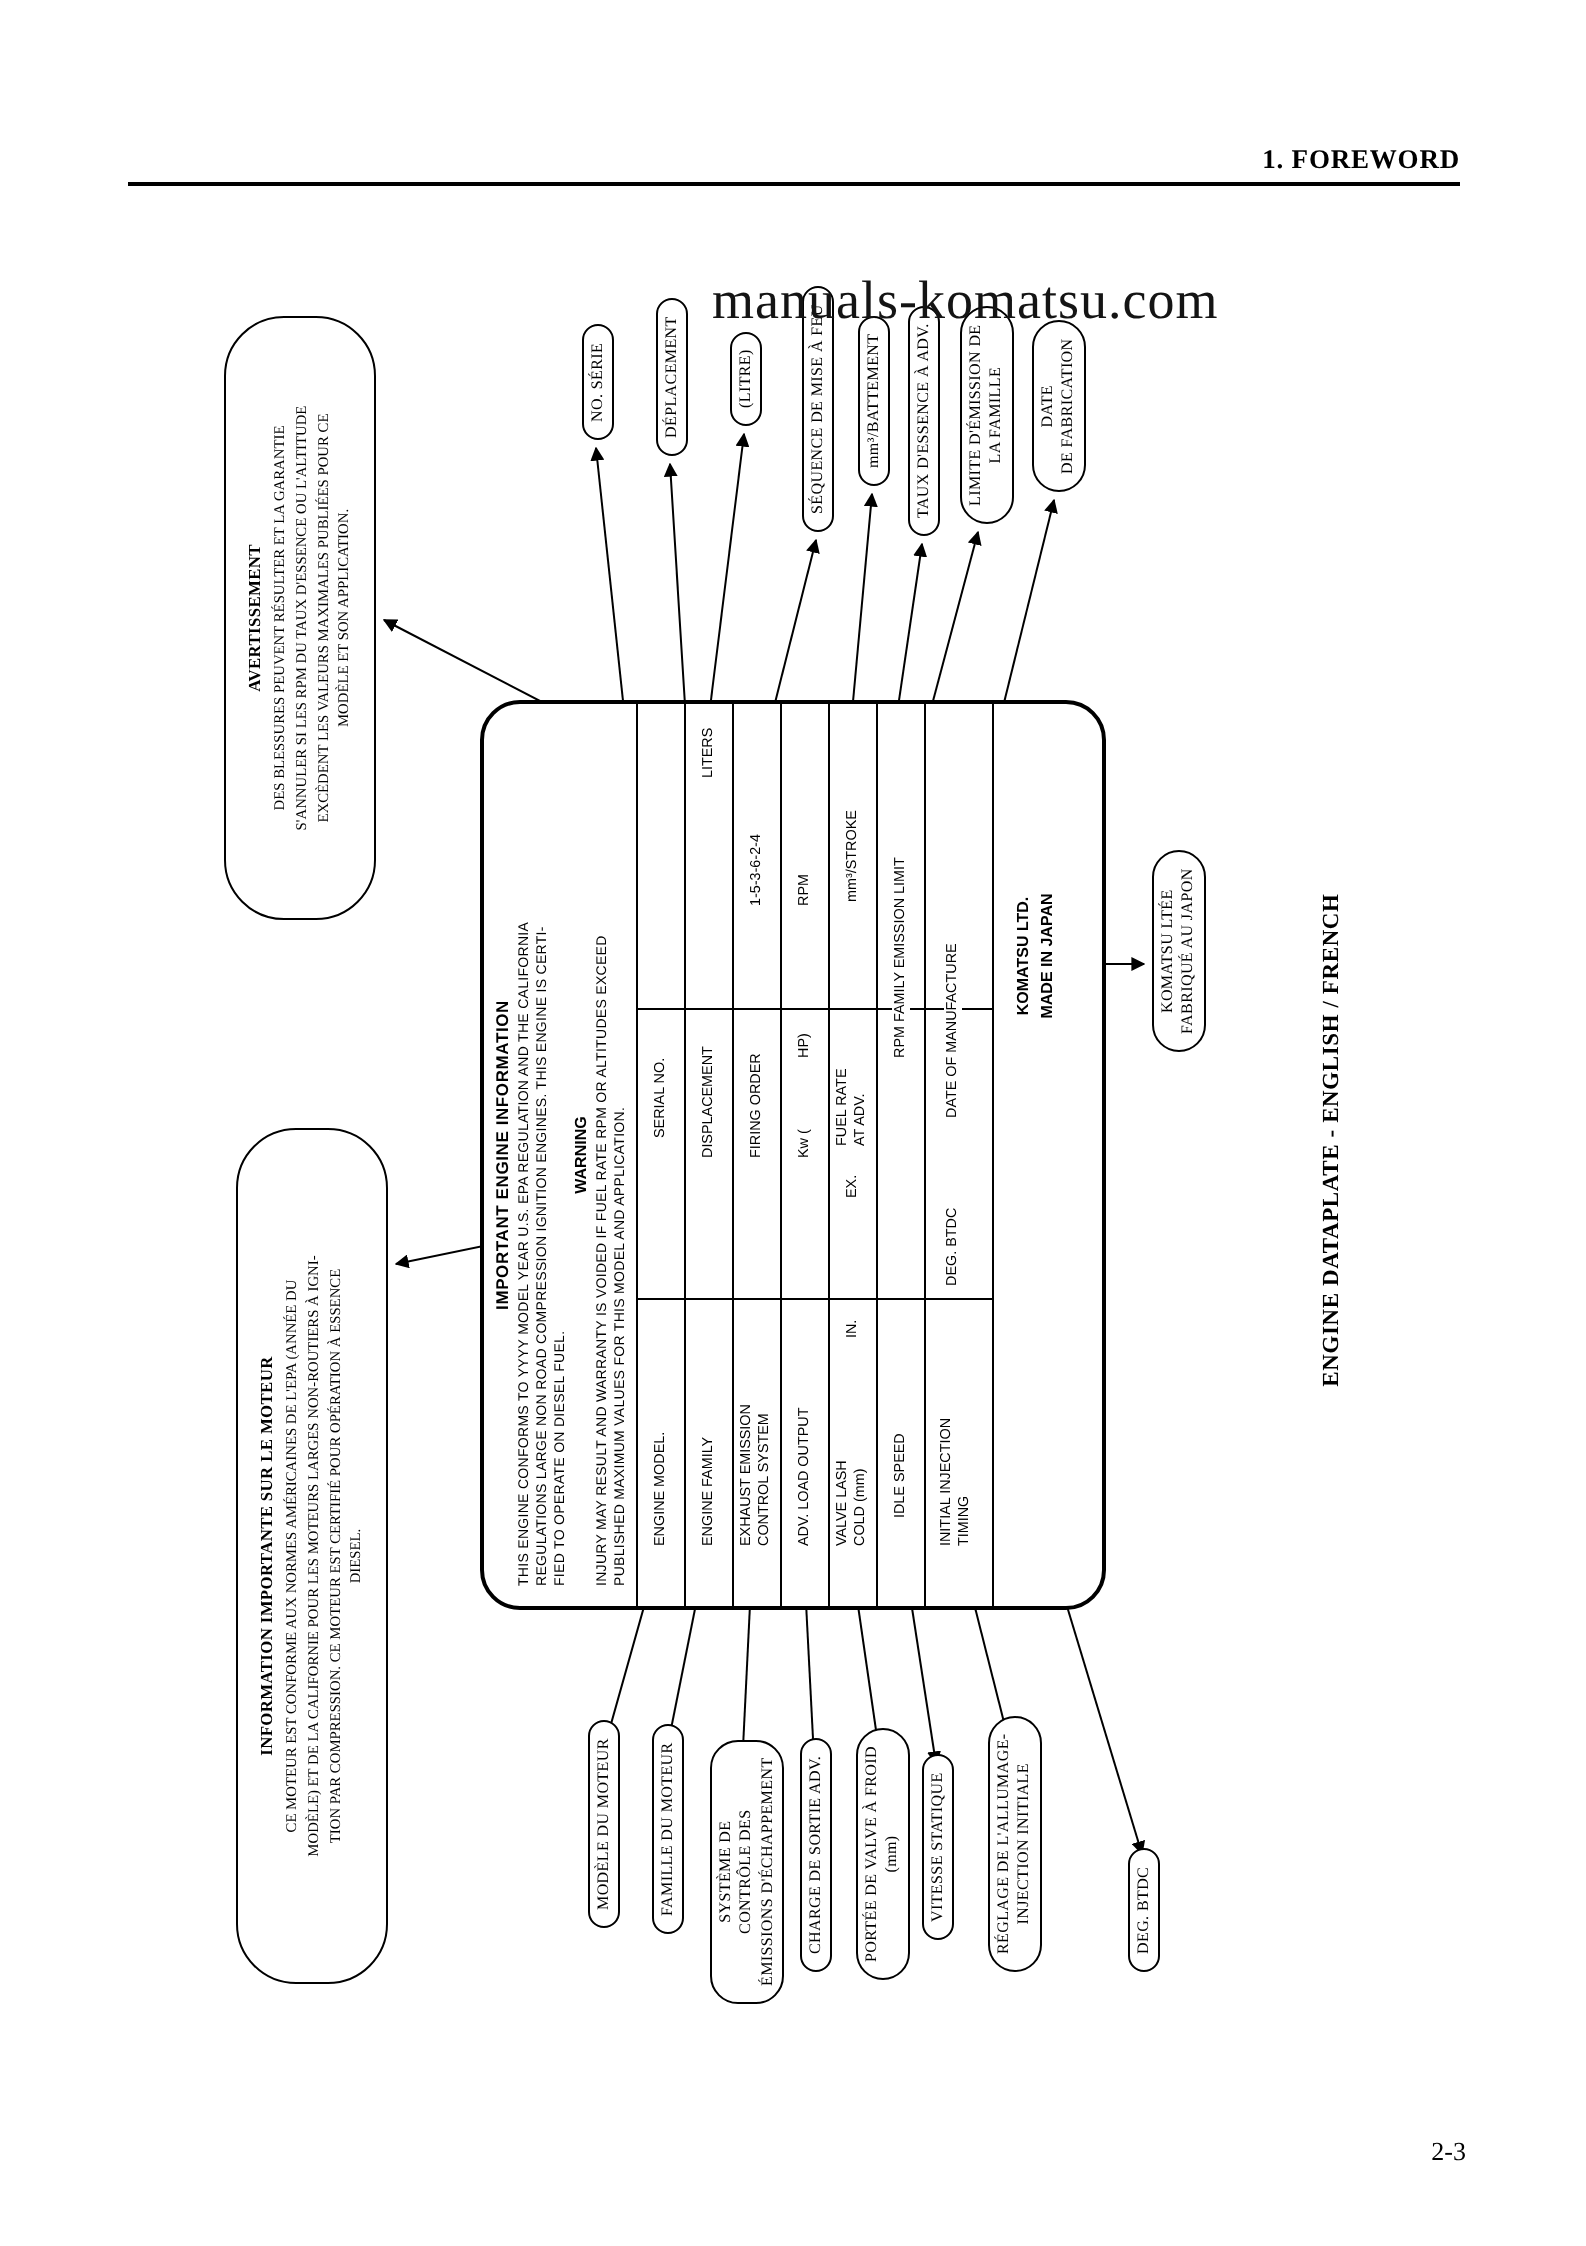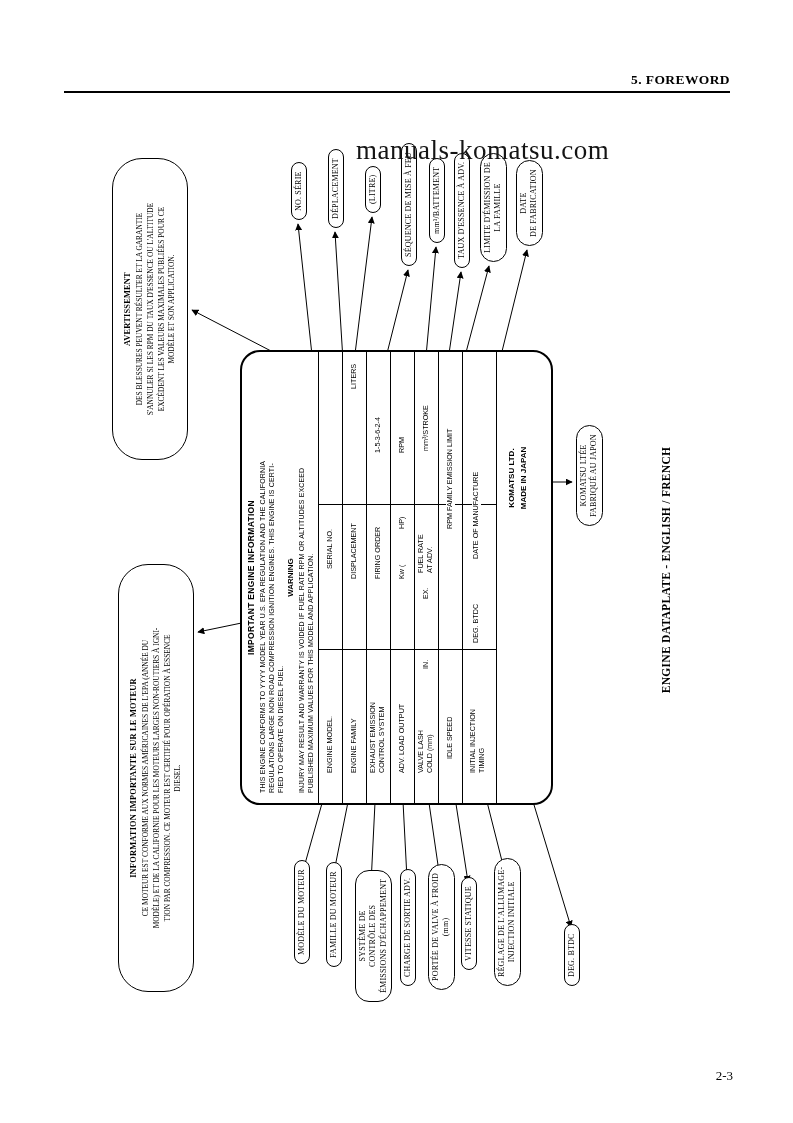--- a/index.html
+++ b/index.html
@@ -58,21 +58,21 @@
   .caption {
     position:absolute; left:285px; top:550px; width:310px; text-align:center;
     font-weight:bold; font-size:11.5px; letter-spacing:.3px; z-index:2; white-space:nowrap;
   }
 </style>
 </head>
 <body>
 
 <div class="page">
 
-  <div class="hdr-title">5.  FOREWORD</div>
+  <div class="hdr-title">1.  FOREWORD</div>
   <div class="hdr-rule"></div>
 
   <div class="watermark">manuals-komatsu.com</div>
 
   <div class="rot">
 
     <svg class="arrows" viewBox="0 0 870 580" xmlns="http://www.w3.org/2000/svg">
       <defs>
         <marker id="ah" viewBox="0 0 10 10" refX="9" refY="5" markerWidth="7" markerHeight="7" orient="auto">
           <path d="M0,0 L10,5 L0,10 z" fill="#000"></path>

